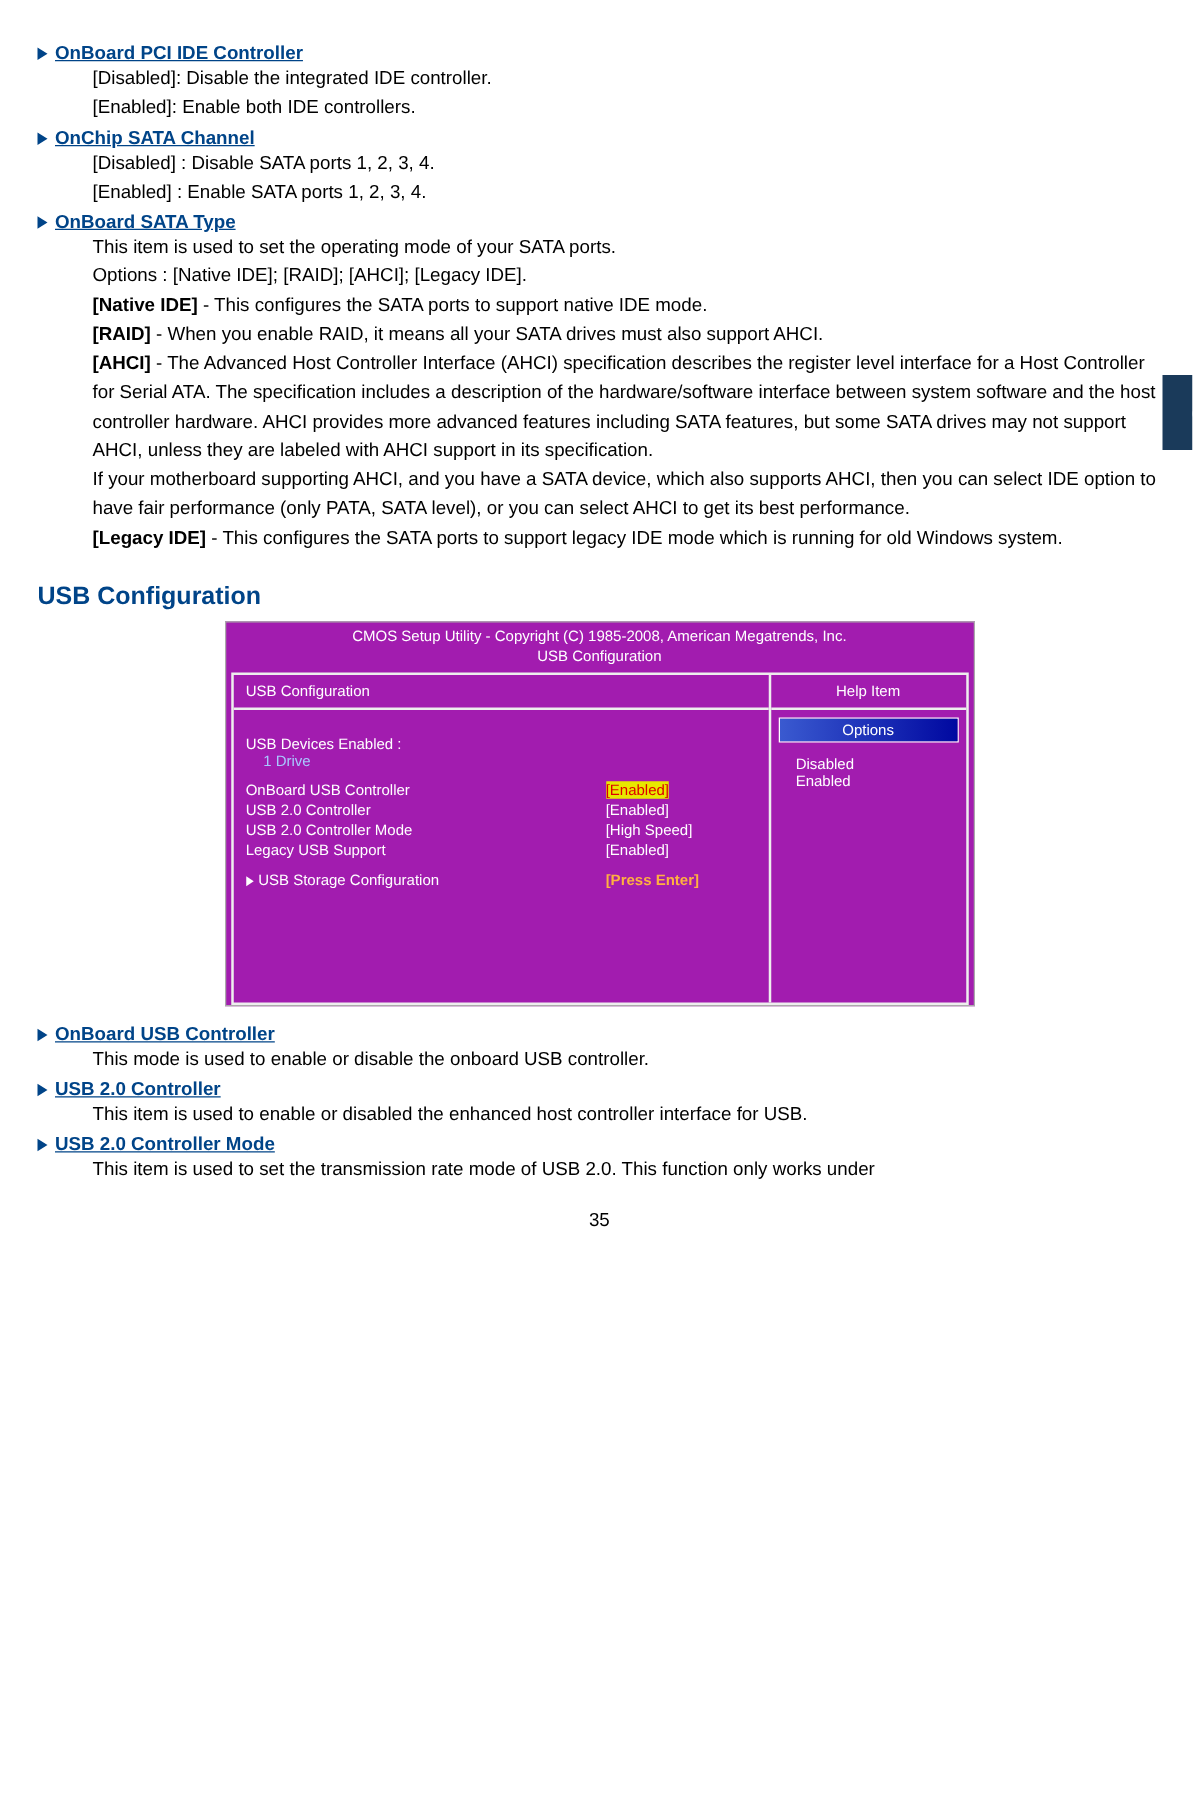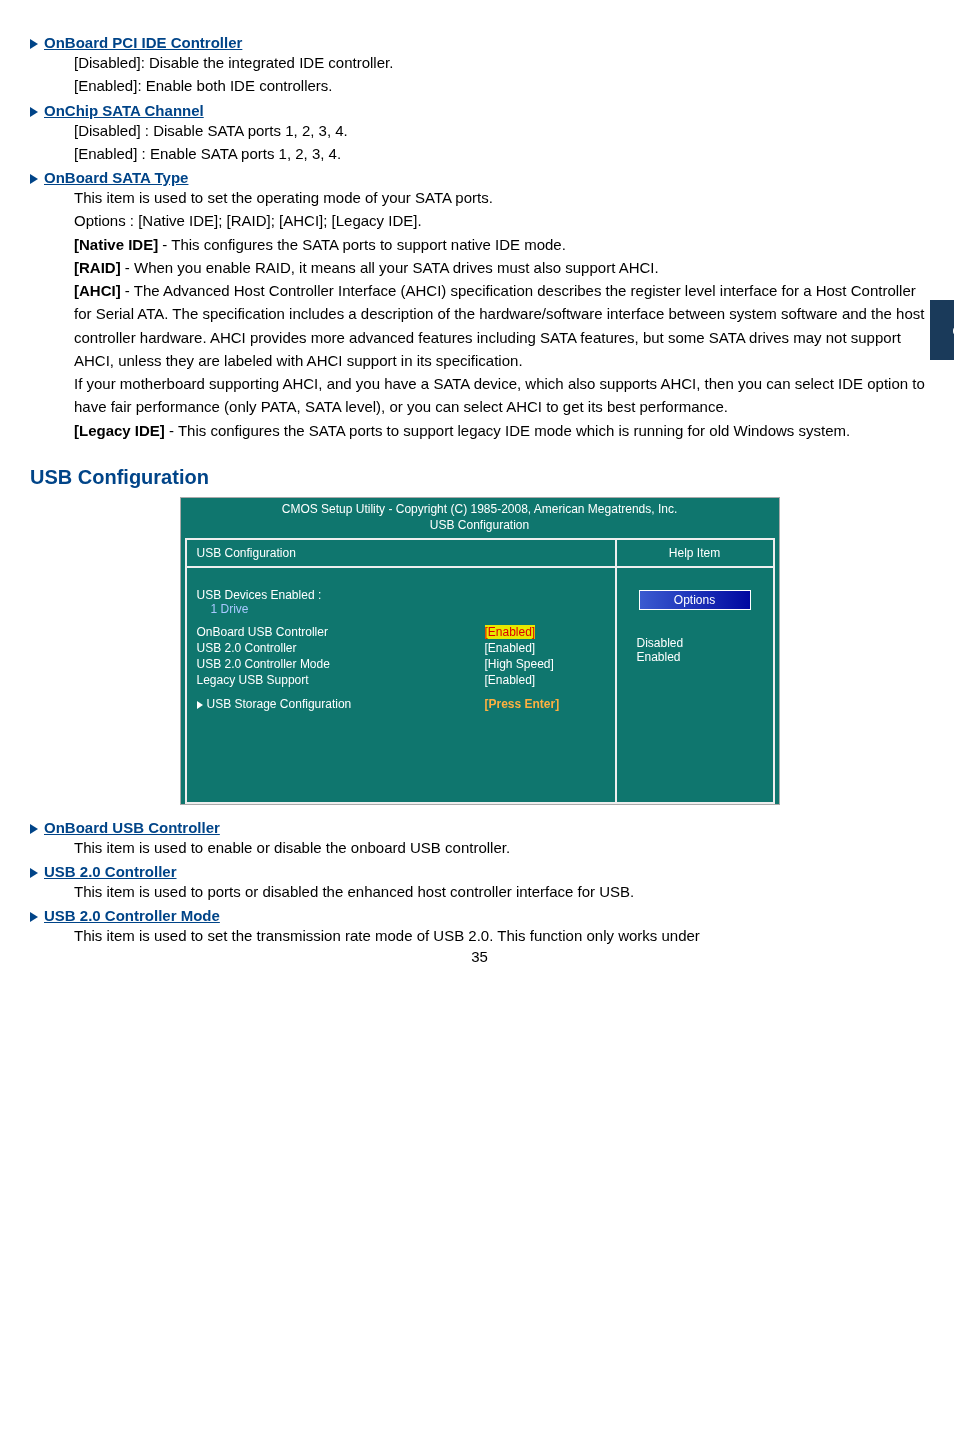--- a/index.html
+++ b/index.html
@@ -28,46 +28,46 @@
   .page-tab span { writing-mode: vertical-rl; transform: rotate(180deg); display:inline-block; }
   .section-item { color: #004488; font-weight: bold; margin-top: 4px; text-decoration: underline; }
   .arrow { display: inline-block; width: 0; height: 0; border-top: 5px solid transparent; border-bottom: 5px solid transparent; border-left: 8px solid #004488; margin-right: 6px; vertical-align: middle; }
   .body-text { margin-left: 44px; line-height: 1.55; color: #000; }
   .body-text b { font-weight: bold; }
   .heading-usb { color: #004488; font-size: 20px; font-weight: bold; margin-top: 24px; margin-bottom: 8px; }
 
   .bios-box {
     width: 600px;
     margin: 0 auto 14px auto;
-    background: #0f766e;
+    background: #a21caf;
     border: 1px solid #aaa;
     color: #fff;
     font-family: Arial, sans-serif;
     font-size: 12px;
   }
   .bios-title { text-align: center; padding: 4px 0 2px 0; }
   .bios-subtitle { text-align: center; padding-bottom: 6px; }
   .bios-body { display: flex; border: 2px solid #eee; margin: 0 4px; }
   .bios-left { flex: 1; border-right: 2px solid #eee; }
   .bios-header-row { padding: 6px 10px; border-bottom: 2px solid #eee; }
   .bios-right-header { text-align: center; padding: 6px 10px; border-bottom: 2px solid #eee; }
   .bios-right { width: 156px; }
-  .bios-opt-box { margin: 22px; border: 1px solid #fff; }
+  .bios-opt-box { margin: 6px; border: 1px solid #fff; }
   .bios-opt-header { background: linear-gradient(to right, #3a5ad0, #0008a0); text-align: center; padding: 2px 0; }
   .bios-opt-list { padding: 4px 20px 10px 20px; }
   .bios-rows { padding: 20px 10px 90px 10px; }
   .bios-row { display: flex; padding: 1px 0; }
   .bios-row .lbl { flex: 1; }
   .bios-row .val { width: 120px; }
   .bios-sub { padding-left: 14px; color: #a8c8ff; }
   .hl { background: #e8e800; color: #d00; padding: 0 0px; }
   .orange { color: #ffb040; font-weight: bold; }
   .bios-footer { border: 2px solid #eee; border-top: none; margin: 0 4px 4px 4px; text-align: center; padding: 6px 4px; line-height: 1.5; }
 
-  .page-num { text-align: center; font-size: 15px; }
+  .page-num { text-align: center; margin-top: 20px; font-size: 15px; }
   .tri-small { display:inline-block; width:0; height:0; border-top:4px solid transparent; border-bottom:4px solid transparent; border-left:6px solid #fff; margin-right:4px; vertical-align:middle;}
 </style>
 </head>
 <body>
 
 <div class="page-tab"><span>3</span></div>
 
 <div class="section-item"><span class="arrow"></span><span>OnBoard PCI IDE Controller</span></div>
 <div class="body-text">[Disabled]: Disable the integrated IDE controller.</div>
 <div class="body-text">[Enabled]: Enable both IDE controllers.</div>
@@ -127,21 +127,21 @@
       </div>
       <div class="bios-opt-list">
         <div>Disabled</div>
         <div>Enabled</div>
       </div>
     </div>
   </div>
 </div>
 
 <div class="section-item"><span class="arrow"></span><span>OnBoard USB Controller</span></div>
-<div class="body-text">This item is used to enable or disable the onboard USB controller.</div>
+<div class="body-text">This mode is used to enable or disable the onboard USB controller.</div>
 
 <div class="section-item"><span class="arrow"></span><span>USB 2.0 Controller</span></div>
-<div class="body-text">This item is used to ports or disabled the enhanced host controller interface for USB.</div>
+<div class="body-text">This item is used to enable or disabled the enhanced host controller interface for USB.</div>
 
 <div class="section-item"><span class="arrow"></span><span>USB 2.0 Controller Mode</span></div>
 <div class="body-text">This item is used to set the transmission rate mode of USB 2.0. This function only works under</div>
 
 <div class="page-num">35</div>
 
 </body></html>

